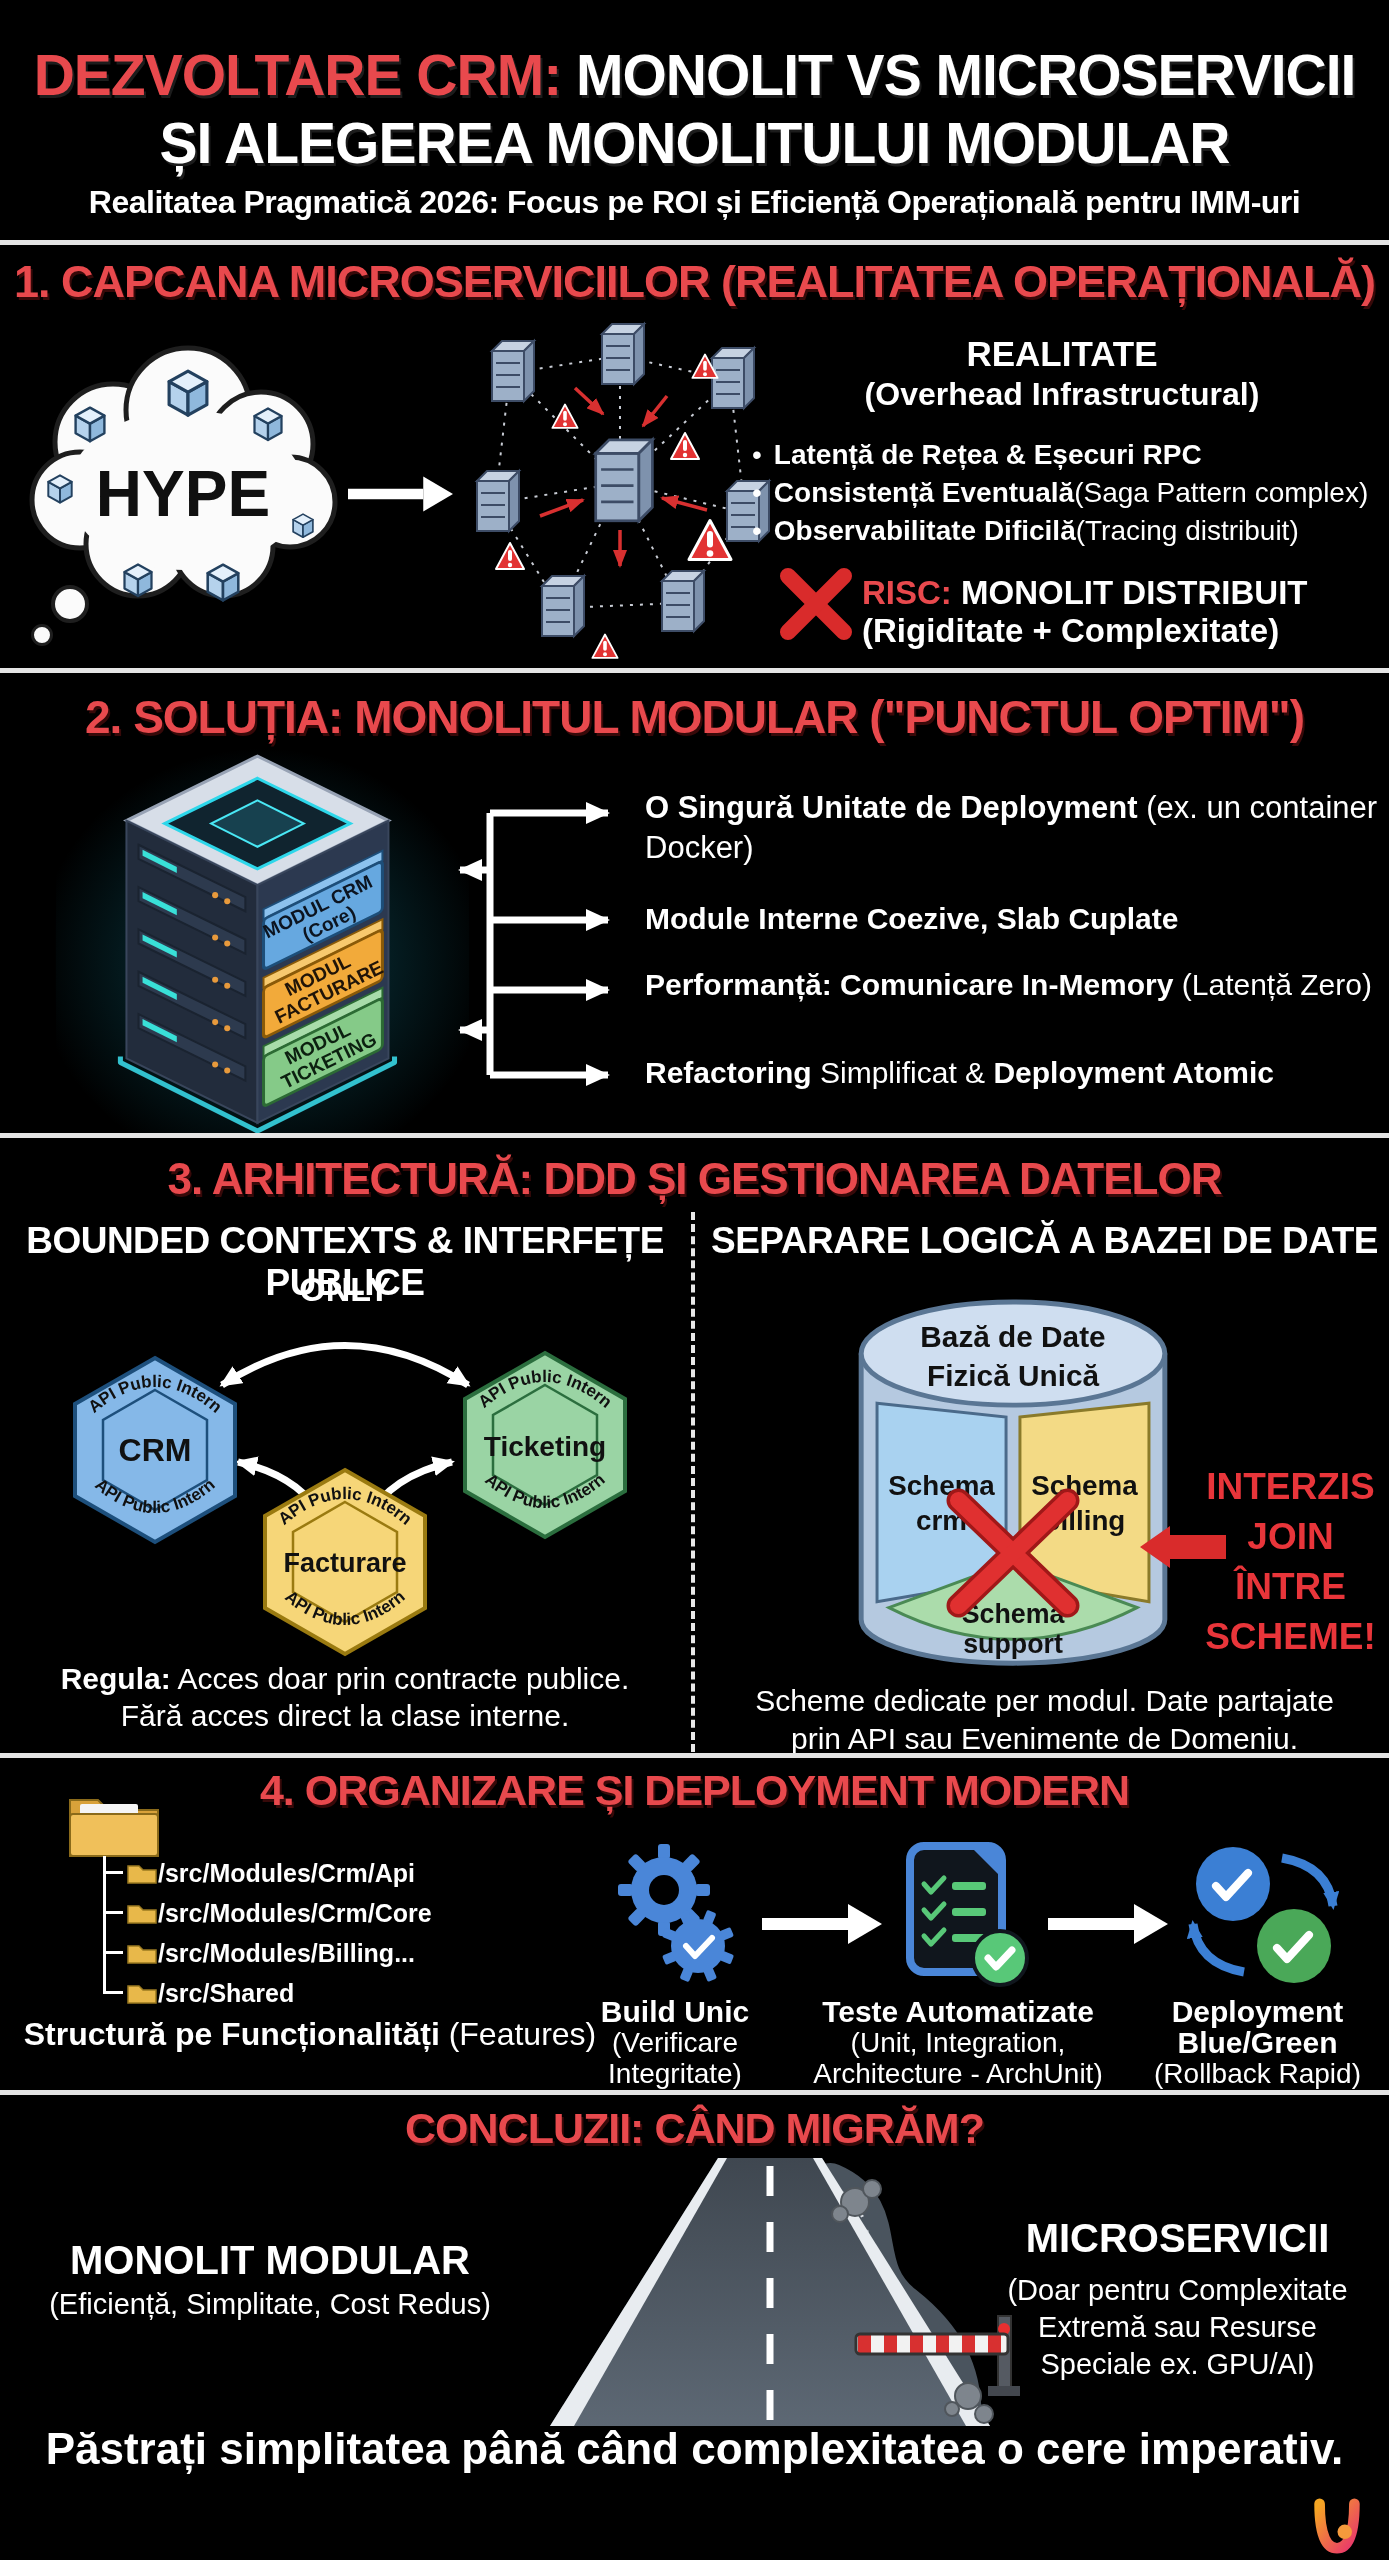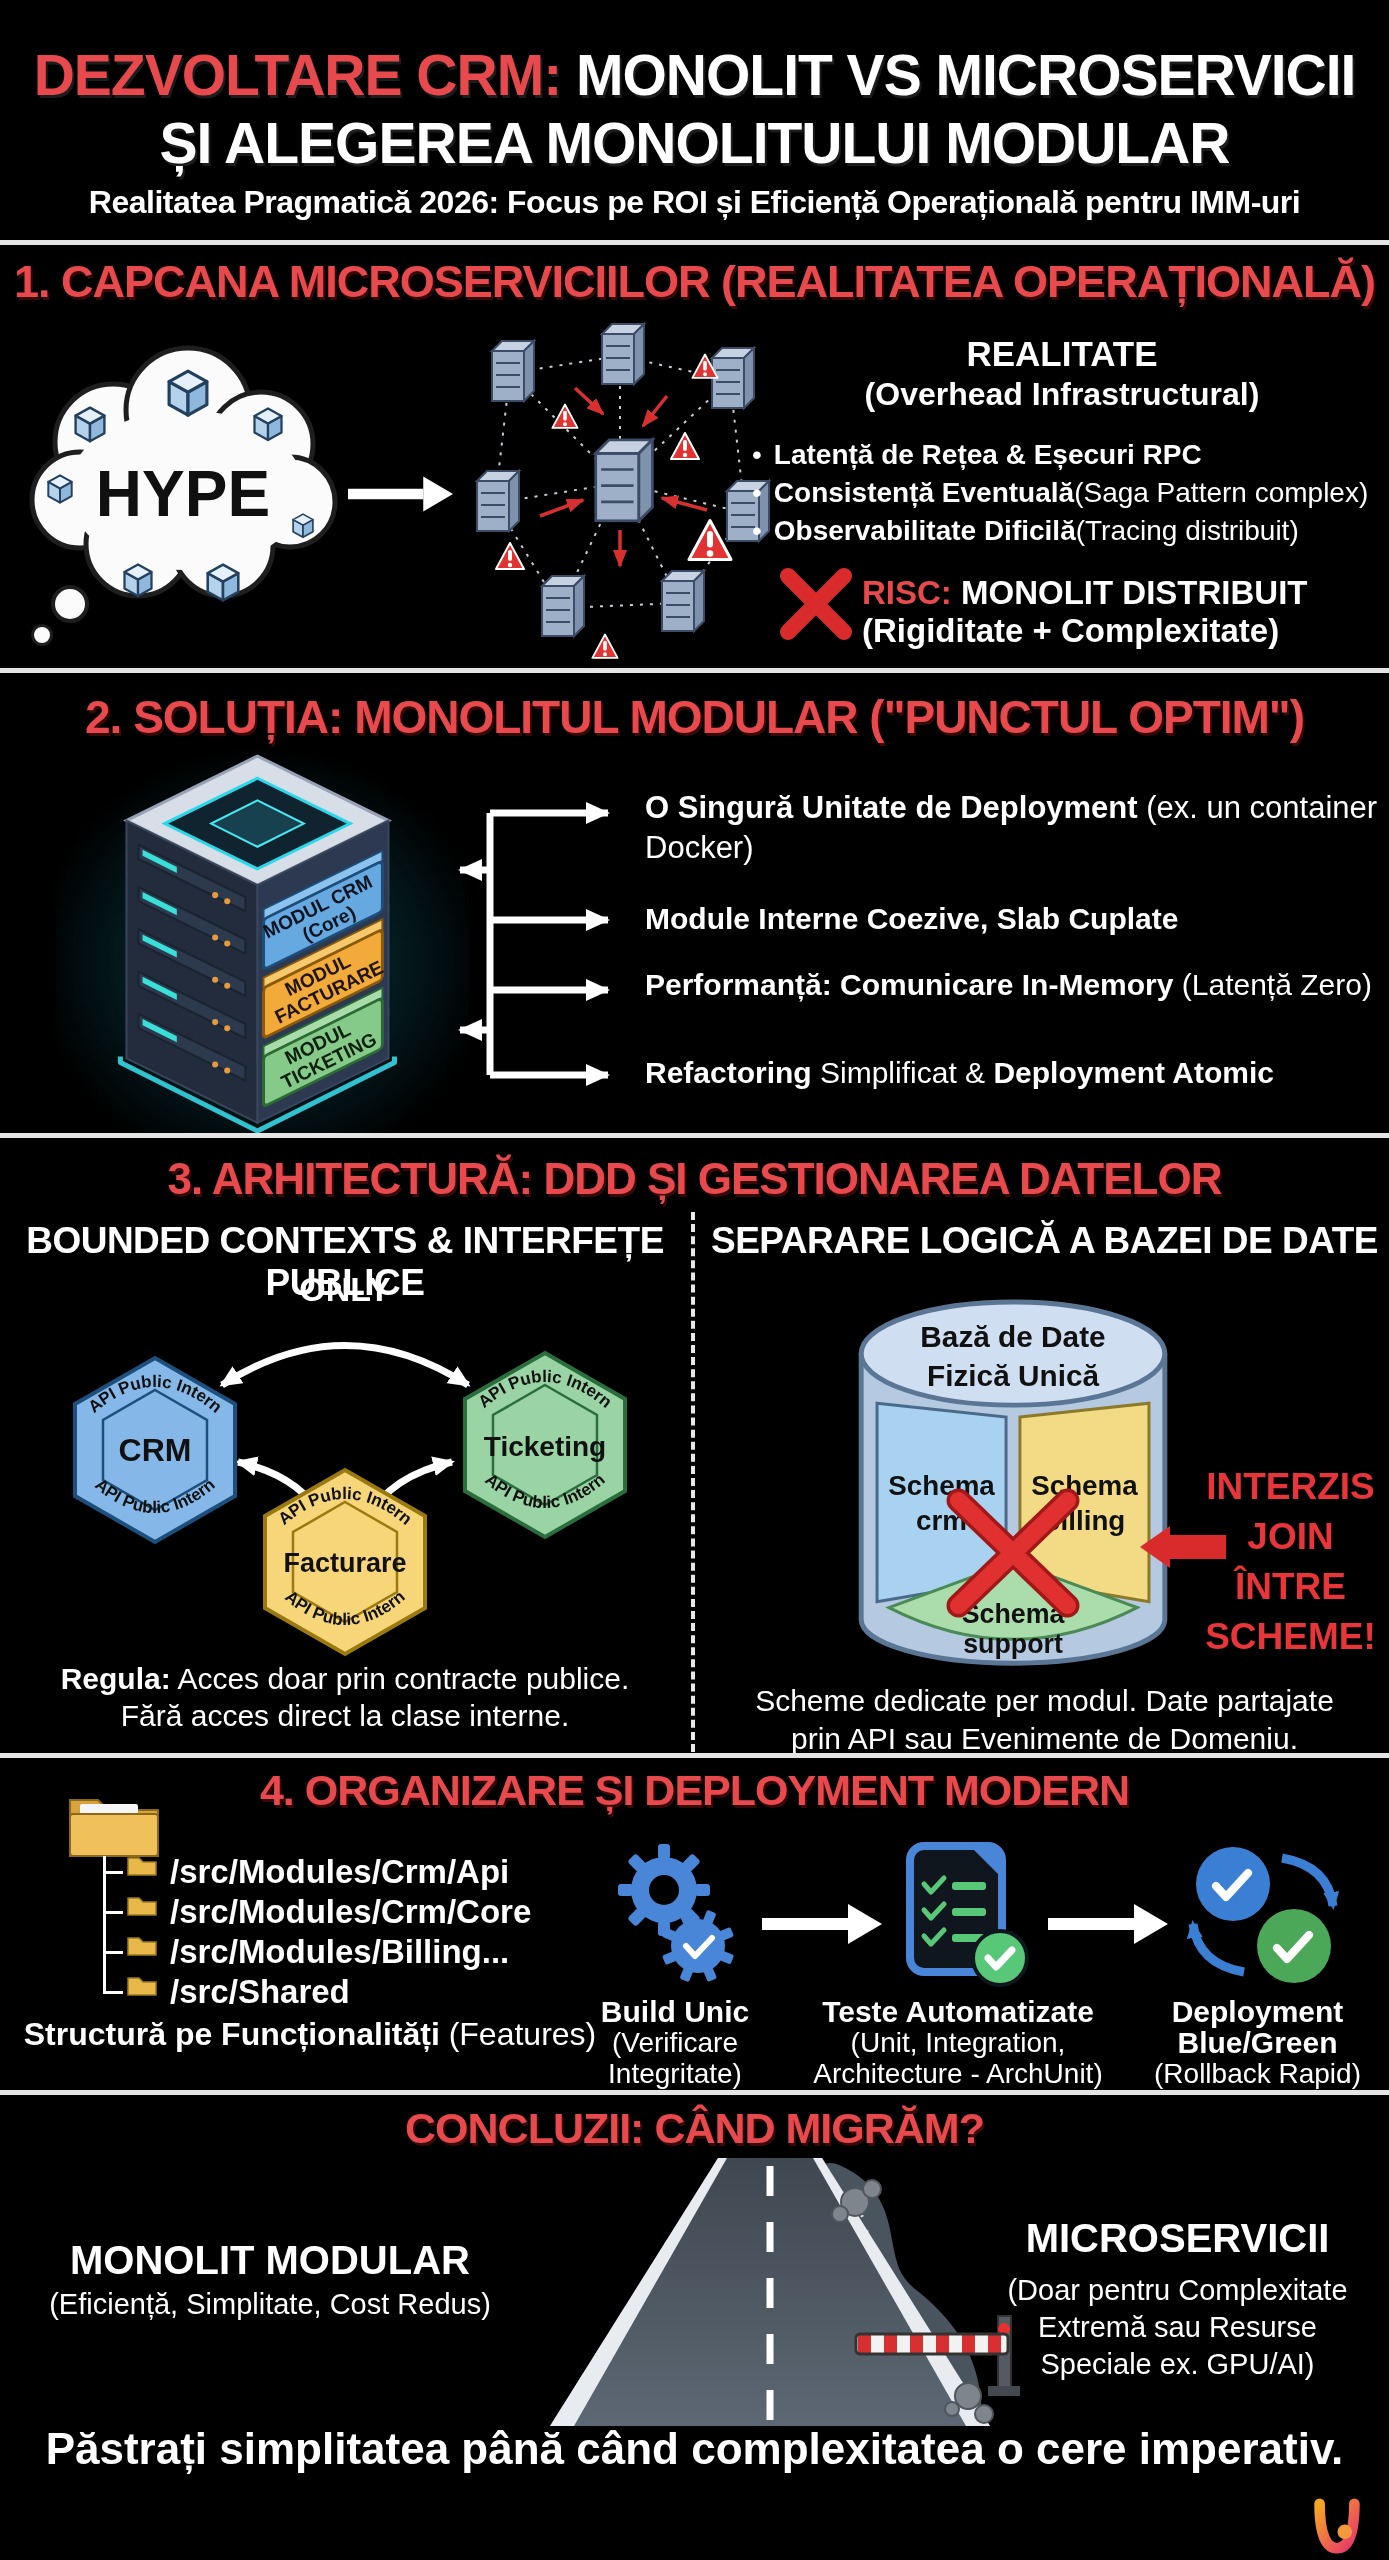--- a/index.html
+++ b/index.html
@@ -16,21 +16,21 @@
   .sec-head{font-weight:bold;letter-spacing:-1px;white-space:nowrap;color:#e8494d;
             text-shadow:2px 3px 0 rgba(110,18,18,.5);}
   .w-sub{font-weight:bold;font-size:37px;letter-spacing:-.5px;}
   .bullet-row{display:flex;line-height:38px;font-size:28px;white-space:nowrap;}
   .bullet-row .dot{margin-right:12px;}
   .pt{font-size:30px;white-space:nowrap;}
   .pt b,.bullet-row b{font-weight:bold;}
   .risk-line{font-size:33px;font-weight:bold;white-space:nowrap;}
   .interzis{font-weight:bold;font-size:37px;line-height:50px;color:#e8353a;text-align:center;}
   .dashedv{border-left:4px dashed #e8e8e8;}
-  .tree-row{display:flex;gap:12px;height:40px;font-size:33px;font-weight:bold;white-space:nowrap;}
+  .tree-row{display:flex;align-items:center;height:40px;font-size:25px;font-weight:bold;white-space:nowrap;}
   .step-label{text-align:center;line-height:31px;white-space:nowrap;}
   .step-label .t{font-size:30px;font-weight:bold;}
   .step-label .s{font-size:28px;}
   .concl-title{font-size:40px;font-weight:bold;text-align:center;white-space:nowrap;}
   .concl-sub{font-size:29px;text-align:center;line-height:37px;white-space:nowrap;}
   svg{display:block;}
   svg text{font-family:"Liberation Sans","DejaVu Sans",sans-serif;}
 </style>
 </head>
 <body>

